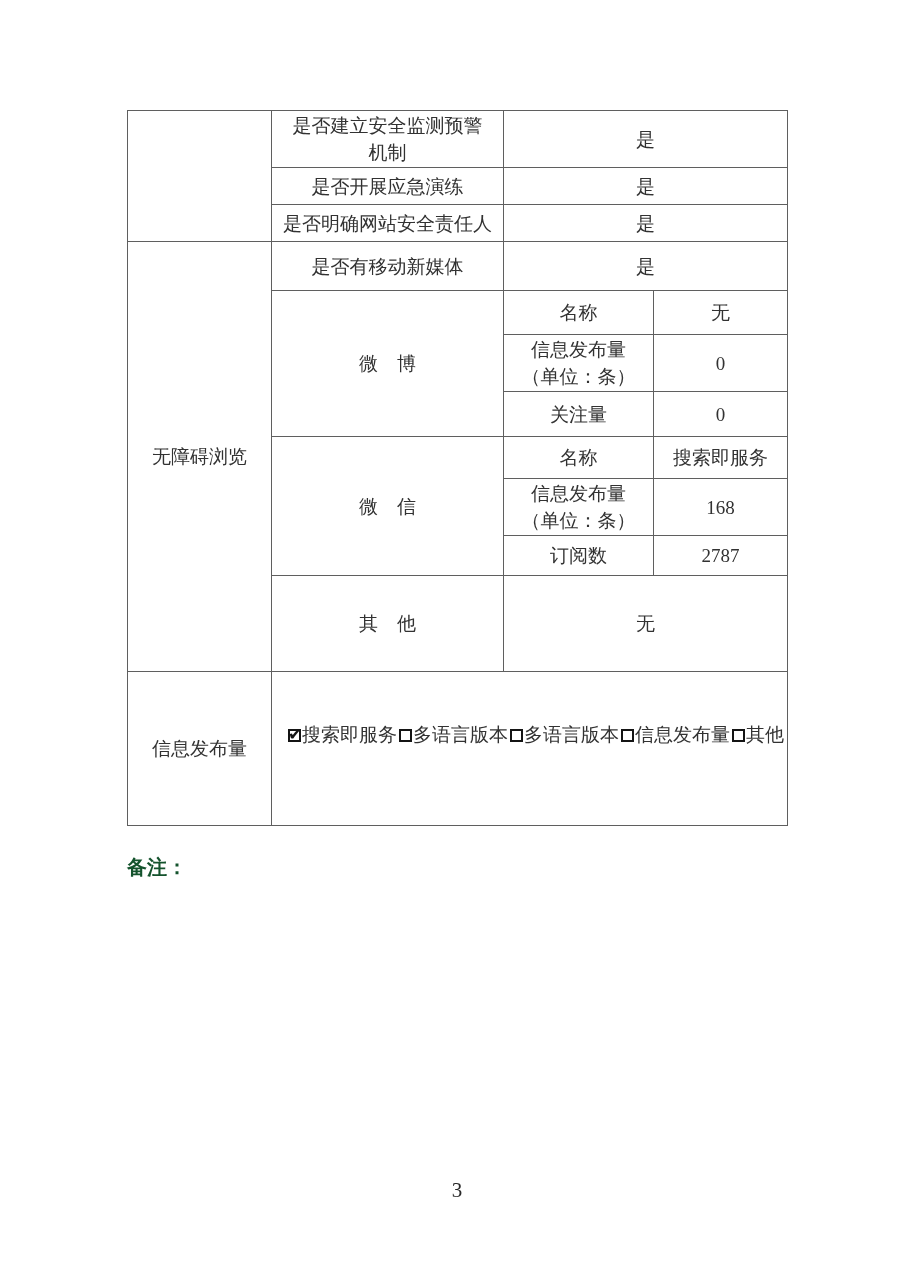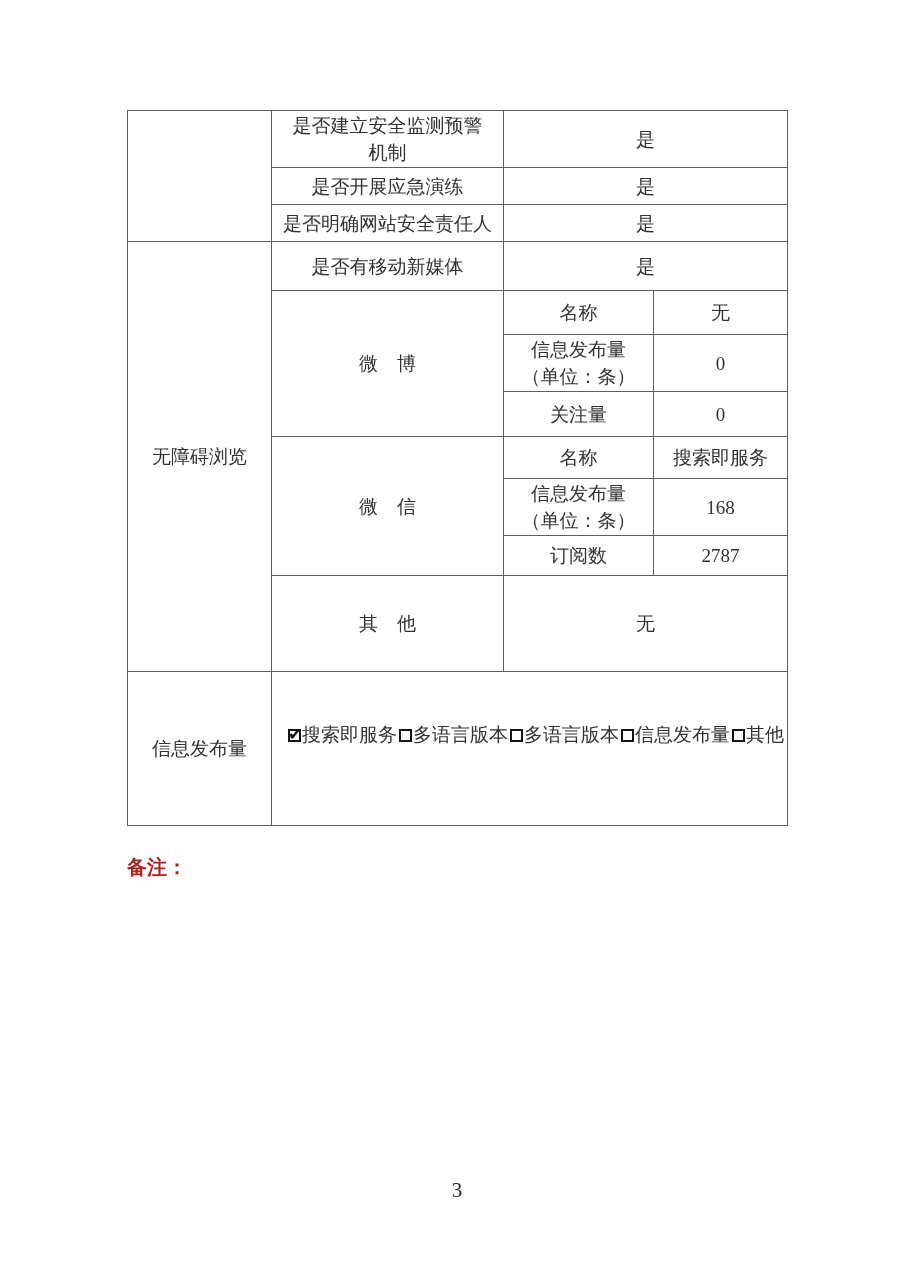--- a/index.html
+++ b/index.html
@@ -36,21 +36,21 @@
   }
   .checkbox.checked::after {
     content:"✔";
     position:absolute; left:-2px; top:-10px;
     font-size:17px; font-weight:bold; color:#141414;
     font-family:"DejaVu Sans",sans-serif;
   }
 
   .remarks {
     position:absolute; left:127px; top:854px;
-    font-size:20px; font-weight:bold; color:#b91c1c;
+    font-size:20px; font-weight:bold; color:#14532d;
   }
   .page-number {
     position:absolute; left:127px; top:1178px; width:660px;
     text-align:center; font-size:21px; color:#2a2a2a;
   }
 </style>
 </head>
 <body>
 
 <div class="page">

